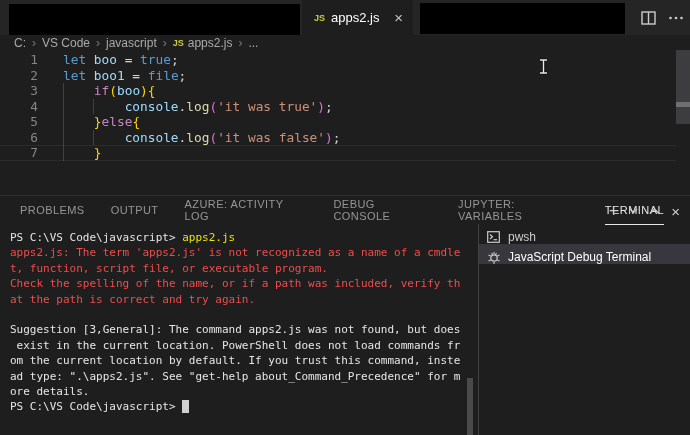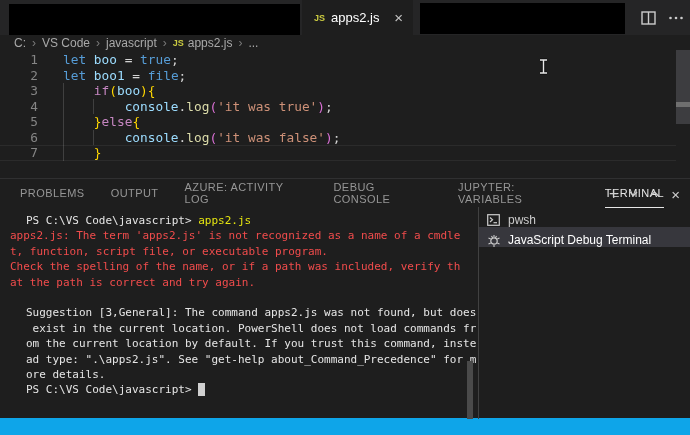--- a/index.html
+++ b/index.html
@@ -1,18 +1,18 @@
 <!DOCTYPE html>
 <html><head>
 <meta charset="utf-8">
 <style>
   * { margin:0; padding:0; box-sizing:border-box; }
   html,body { width:690px; height:435px; overflow:hidden; background:#1e1e1e;
               font-family:"Liberation Sans", sans-serif; }
-  #app { position:relative; width:690px; height:435px; background:#0ea5e9; color:#cccccc; }
+  #app { position:relative; width:690px; height:435px; background:#7dd3fc; color:#cccccc; }
 
   
   .tab-bar { position:absolute; left:0; top:0; width:690px; height:35px; background:#252526; }
   .redact { position:absolute; background:#000; }
   .redact-left  { left:9;  top:4; width:291px; height:31px; left:9px;  top:4px; }
   .redact-right { left:420px; top:3px; width:205px; height:31px; }
   .tab-active { position:absolute; left:302px; top:0; width:111px; height:35px; background:#1e1e1e;
                 display:flex; align-items:center; padding:0 8px 0 12px; }
   .js-badge { font-size:9px; font-weight:bold; color:#cbcb41; letter-spacing:0; margin-right:6px;
               font-family:"Liberation Sans", sans-serif; }
@@ -41,37 +41,37 @@
   .tok-p2   { color:#da70d6; }
   .tok-fn   { color:#dcdcaa; }
   .tok-str  { color:#ce9178; }
   .indent-guide { position:absolute; width:1px; background:#404040; }
   .current-line { position:absolute; left:0; top:95px; width:676px; height:15.5px;
                   border-top:1px solid rgba(255,255,255,0.06); border-bottom:1px solid rgba(255,255,255,0.06); }
   .editor-scrollbar { position:absolute; right:0; top:0; width:14px; height:74px; background:#3d3d40; }
   .scroll-cursor-mark { position:absolute; right:0; top:52px; width:14px; height:5px; background:#6f6f6f; }
 
   
-  .panel { position:absolute; left:0; top:178px; width:690px; height:240px; background:#1e1e1e;
+  .panel { position:absolute; left:0; top:195px; width:690px; height:240px; background:#1e1e1e;
            border-top:1px solid #303031; }
   .panel-tabs { position:absolute; left:0; top:0; height:29px; display:flex; align-items:center;
                 padding-left:20px; }
   .panel-tab { font-size:11px; letter-spacing:.04em; color:#969696; margin-right:26px; cursor:pointer;
                height:28px; display:flex; align-items:center; border-bottom:1px solid transparent; }
   .panel-tab.active { color:#e7e7e7; border-bottom:1px solid #e7e7e7; }
   .panel-actions { position:absolute; right:10px; top:3px; height:24px; display:flex; align-items:center; gap:11px; }
   .panel-actions .act { color:#cccccc; display:flex; align-items:center; cursor:pointer; }
   .plus-glyph { font-size:16px; line-height:16px; color:#cfcfcf; }
   .x-glyph { font-size:15px; line-height:15px; color:#cfcfcf; }
 
   
   .terminal-output { position:absolute; left:10px; top:34px; width:456px;
                      font-family:"DejaVu Sans Mono", monospace; font-size:11px; }
   .t-line { height:15.4px; line-height:15.4px; white-space:pre; color:#e6e6e6; }
-  .c-plain { color:#e6e6e6;margin-left:16px; }
+  .c-plain { color:#e6e6e6; }
   .c-err   { color:#f14c4c; }
   .c-cmd   { color:#e5e510; }
   .c-cursor{ background:#d0d0d0; color:#1e1e1e; }
   .terminal-scrollbar { position:absolute; left:467px; top:182px; width:6px; height:58px; background:#4a4a4a; }
 
   
   .terminal-sidebar { position:absolute; left:478px; top:28px; width:212px; height:212px;
                       border-left:1px solid #414141; }
   .term-item { display:flex; align-items:flex-end; height:20px; padding-left:8px; font-size:12px;
                color:#cccccc; cursor:pointer; }

